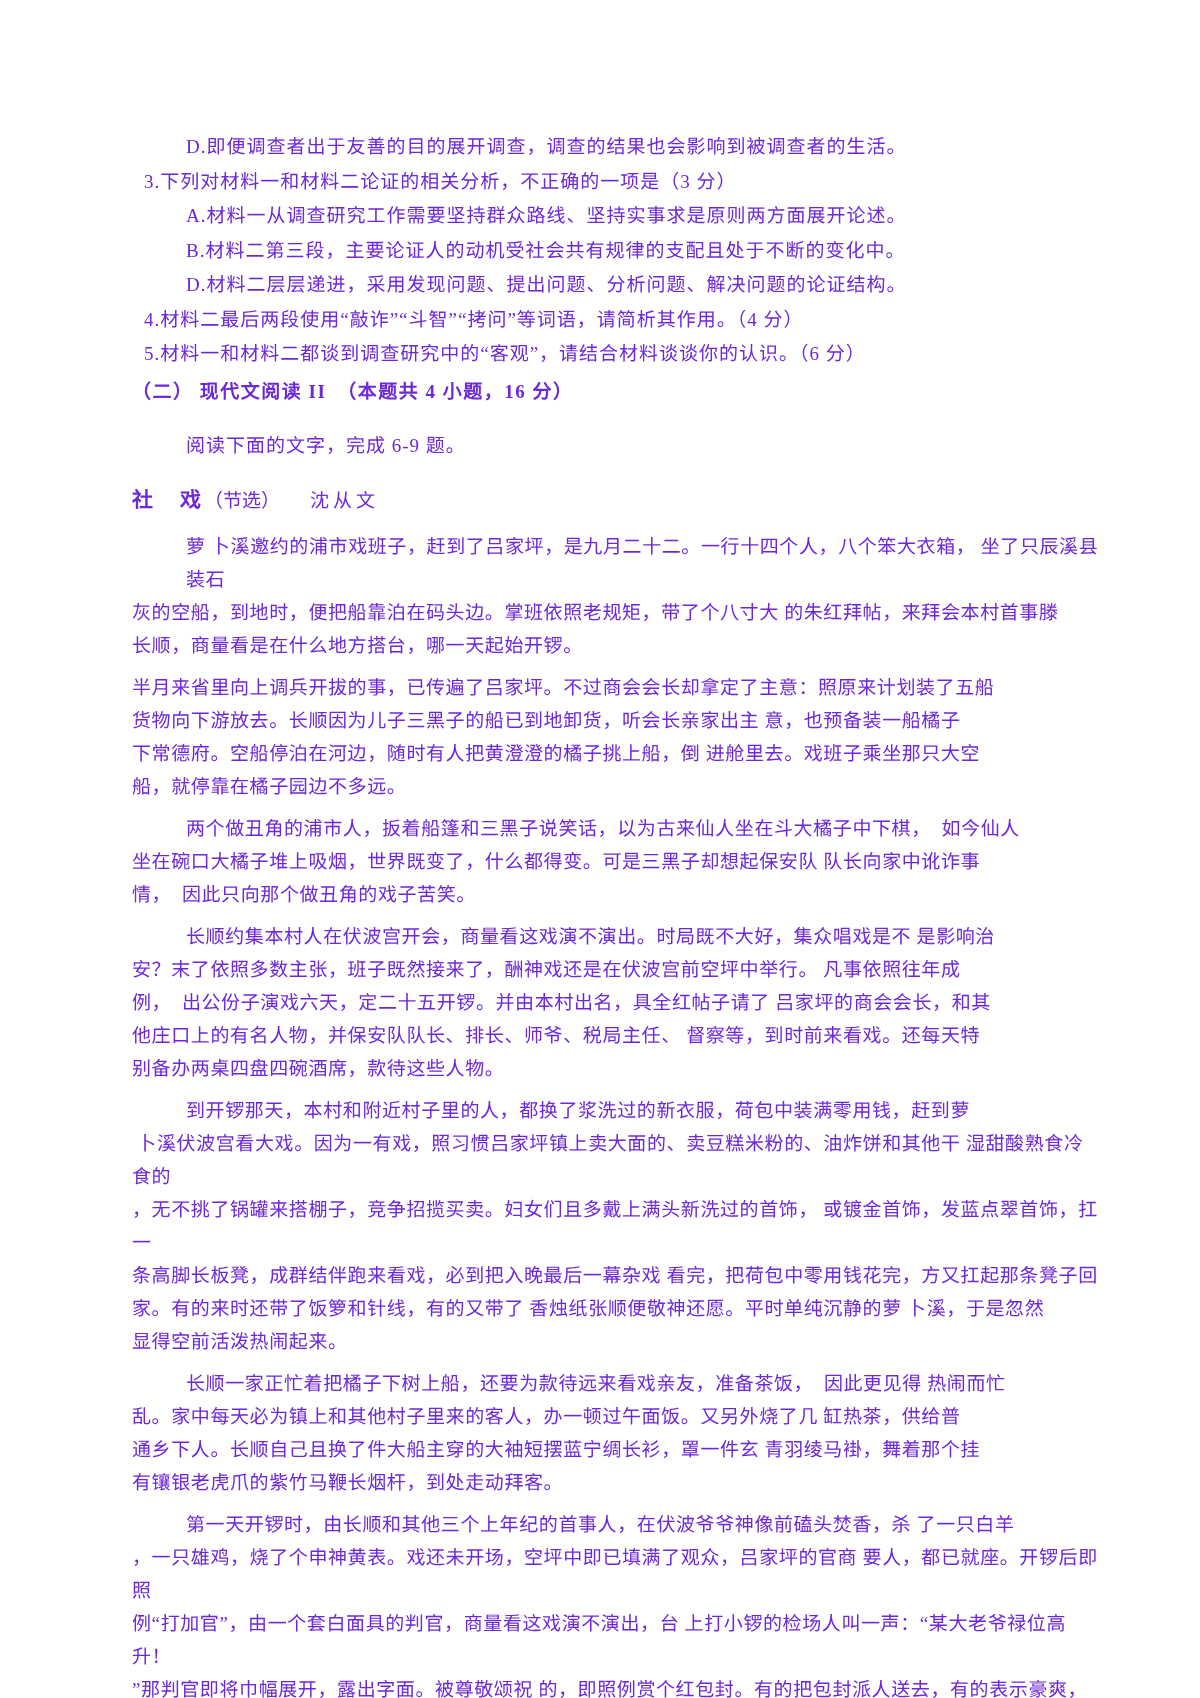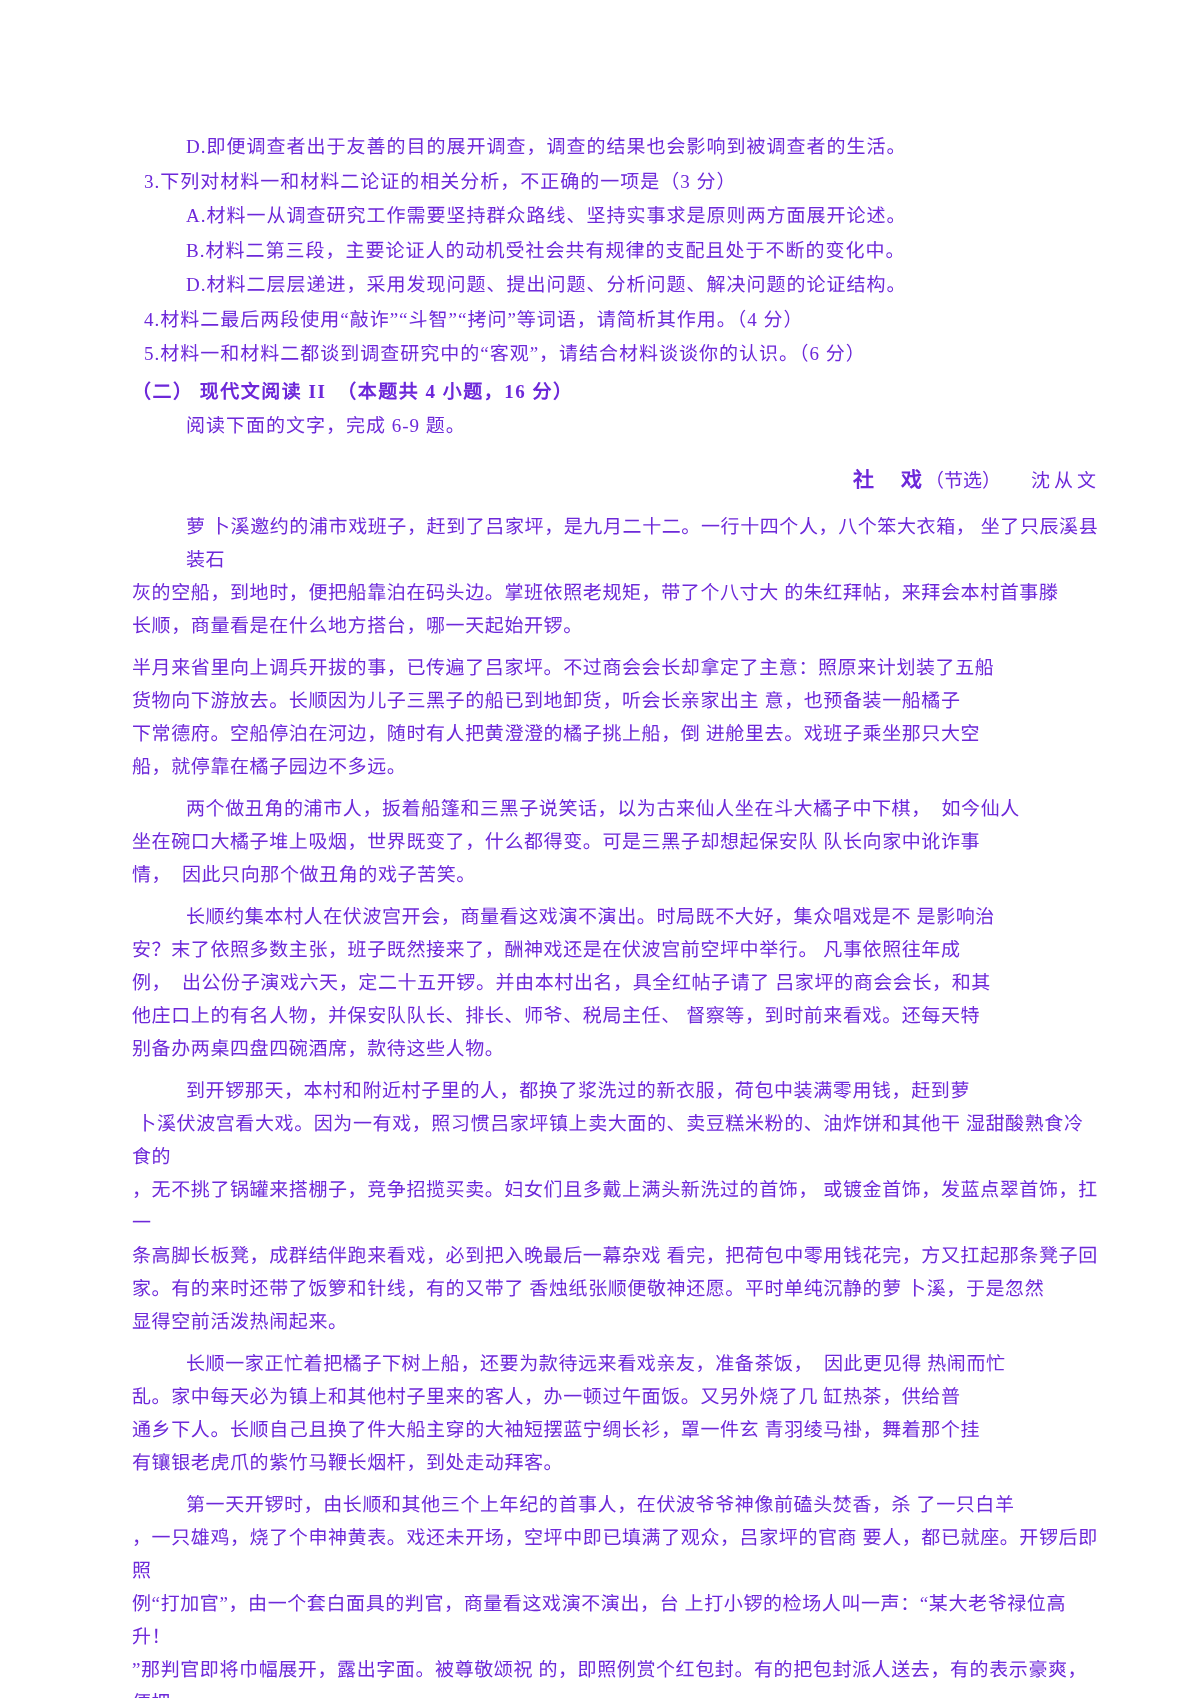--- a/index.html
+++ b/index.html
@@ -34,28 +34,28 @@
   .body-block .line {
     line-height: 33px;
     letter-spacing: 0.6px;
   }
   .ind-1 { padding-left: 12px; }
   .ind-2 { padding-left: 54px; }
   .gap   { margin-top: 9px; }
   .heading {
     font-weight: bold;
     margin-top: 3px;
-    margin-bottom: 0;
+    margin-bottom: 20px;
     letter-spacing: 1.5px;
   }
   .instr {
     margin-bottom: 20px;
   }
   .title-row {
-    text-align: right;
+    text-align: left;
     margin: 8px 0 11px 0;
     line-height: 34px;
   }
   .t-main {
     font-weight: bold;
     font-size: 21px;
     letter-spacing: 3px;
   }
   .t-note {
     font-size: 19px;

